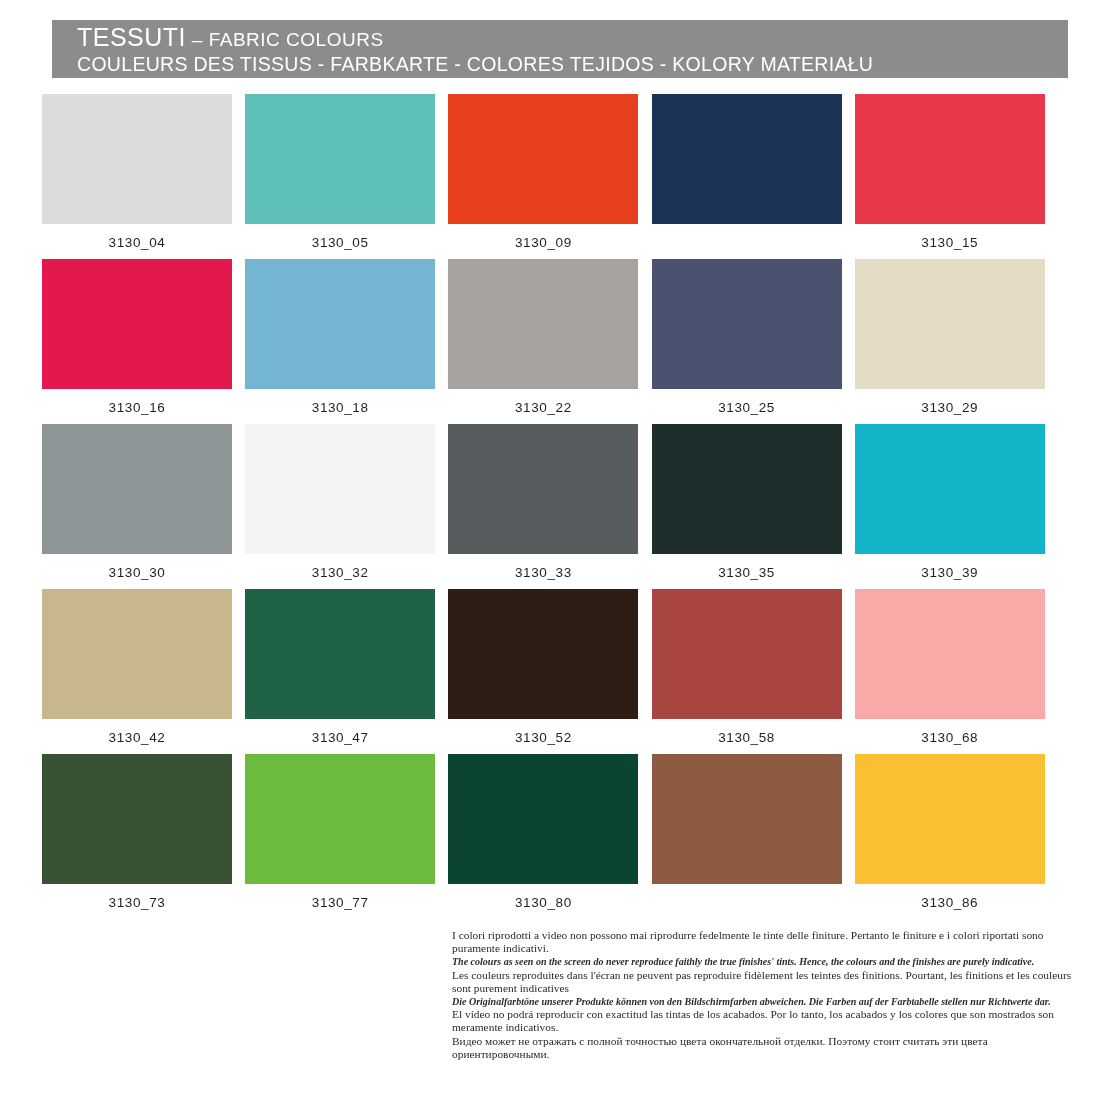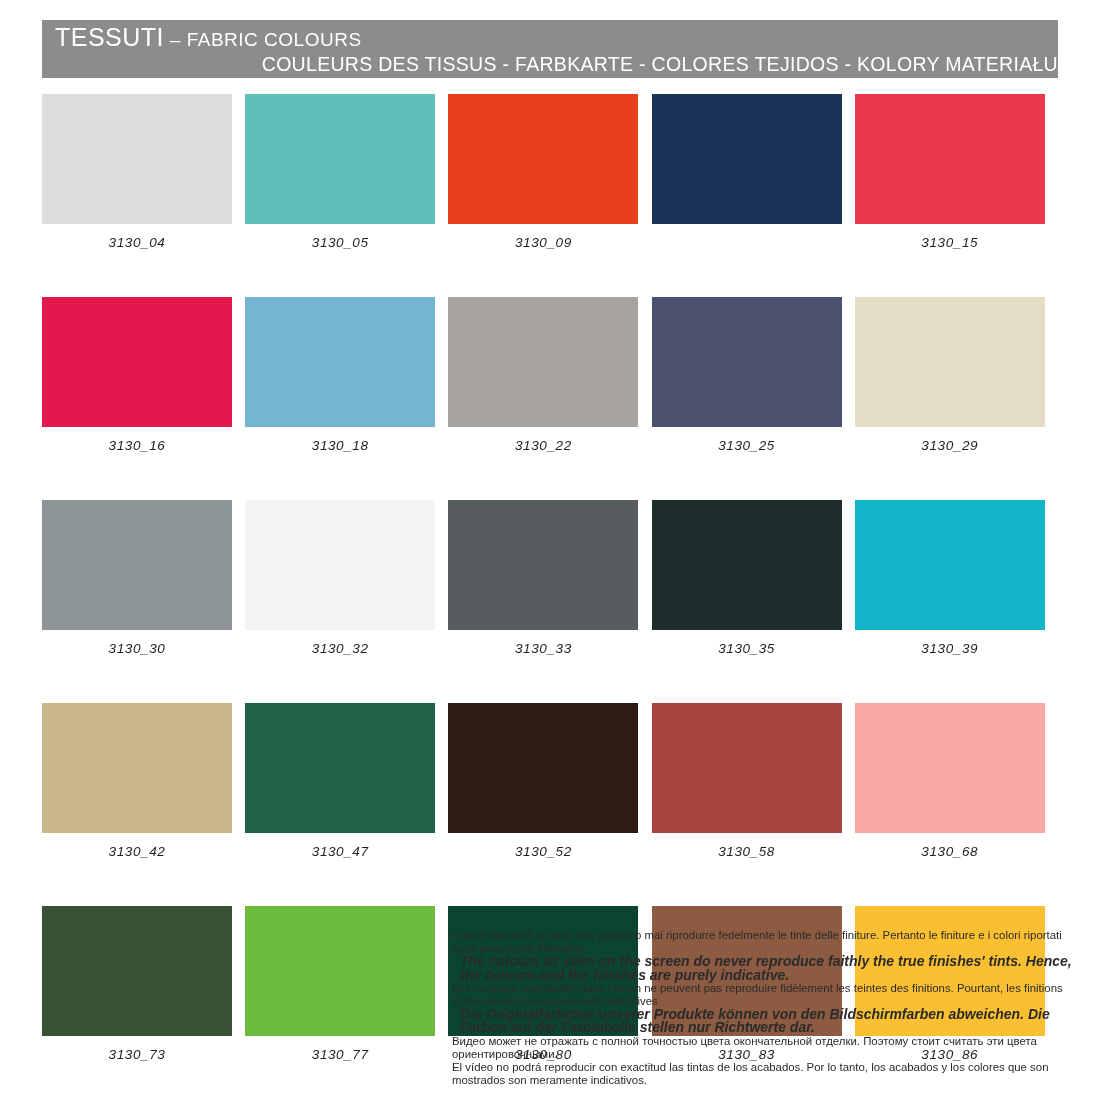--- a/index.html
+++ b/index.html
@@ -17,26 +17,26 @@
   .page {
     position: relative;
     width: 1100px;
     height: 1100px;
     box-sizing: border-box;
   }
 
   
   .header-bar {
     position: absolute;
-    left: 42px;
+    left: 52px;
     top: 20px;
     width: 1016px;
     height: 58px;
     background: #8c8c8c;
-    padding: 5px 0 0 13px;
+    padding: 5px 0 0 25px;
     box-sizing: border-box;
   }
   .header-line1 {
     color: #ffffff;
     font-size: 23px;
     line-height: 25px;
     letter-spacing: 0.5px;
     white-space: nowrap;
   }
   .header-line1 .title-main {
@@ -55,22 +55,21 @@
 
   
   .grid {
     position: absolute;
     left: 42px;
     top: 94px;
     width: 1016px;
   }
   .grid-row {
     display: flex;
-    height: 203px;
-    font-style: italic;
+    height: 165px;
   }
   .cell {
     width: 203.2px;
     box-sizing: border-box;
     padding-right: 13px;
   }
   .cell.empty {
     visibility: hidden;
   }
   .swatch {
@@ -93,38 +92,38 @@
     position: absolute;
     left: 452px;
     top: 929px;
     width: 620px;
     font-size: 11.4px;
     line-height: 13.2px;
     color: #2a2a2a;
   }
   .disclaimer p {
     margin: 0;
+    font-family: Liberation Serif, serif;
   }
   .disclaimer p.italic {
     font-style: italic;
     font-weight: bold;
-    font-size: 14px;
-    margin-left: 8px;
+    font-size: 10px;
   }
 </style>
 </head>
 <body>
 
 <div class="page">
 
   <div class="header-bar" style="background-color: rgb(140, 140, 140);">
     <div class="header-line1" style="color: rgb(255, 255, 255);">
       <span class="title-main">TESSUTI</span><span class="title-sub"> – </span><span class="title-sub">FABRIC COLOURS</span>
     </div>
-    <div class="header-line2" style="color: rgb(255, 255, 255); text-align: right;">COULEURS DES TISSUS - FARBKARTE - COLORES TEJIDOS - KOLORY MATERIAŁU</div>
+    <div class="header-line2" style="color: rgb(255, 255, 255);">COULEURS DES TISSUS - FARBKARTE - COLORES TEJIDOS - KOLORY MATERIAŁU</div>
   </div>
 
   <div class="grid">
 
     <div class="grid-row">
       <div class="cell">
         <span class="swatch" style="background-color: rgb(220, 220, 220);"></span>
         <div class="swatch-label">3130_04</div>
       </div>
       <div class="cell">
@@ -221,33 +220,32 @@
       <div class="cell">
         <span class="swatch" style="background-color: rgb(108, 186, 62);"></span>
         <div class="swatch-label">3130_77</div>
       </div>
       <div class="cell">
         <span class="swatch" style="background-color: rgb(11, 69, 50);"></span>
         <div class="swatch-label">3130_80</div>
       </div>
       <div class="cell">
         <span class="swatch" style="background-color: rgb(140, 91, 65);"></span>
-        <div class="swatch-label">3130_83</div>
       </div>
       <div class="cell">
         <span class="swatch" style="background-color: rgb(251, 191, 50);"></span>
         <div class="swatch-label">3130_86</div>
       </div>
     </div>
 
 
   </div>
 
   <div class="disclaimer">
     <p>I colori riprodotti a video non possono mai riprodurre fedelmente le tinte delle finiture. Pertanto le finiture e i colori riportati sono puramente indicativi.</p>
     <p class="italic">The colours as seen on the screen do never reproduce faithly the true finishes' tints. Hence, the colours and the finishes are purely indicative.</p>
     <p>Les couleurs reproduites dans l'écran ne peuvent pas reproduire fidèlement les teintes des finitions. Pourtant, les finitions et les couleurs sont purement indicatives</p>
     <p class="italic">Die Originalfarbtöne unserer Produkte können von den Bildschirmfarben abweichen. Die Farben auf der Farbtabelle stellen nur Richtwerte dar.</p>
+    <p>El vídeo no podrá reproducir con exactitud las tintas de los acabados. Por lo tanto, los acabados y los colores que son mostrados son meramente indicativos.</p>
     <p>Видео может не отражать с полной точностью цвета окончательной отделки. Поэтому стоит считать эти цвета ориентировочными.</p>
-    <p>El vídeo no podrá reproducir con exactitud las tintas de los acabados. Por lo tanto, los acabados y los colores que son mostrados son meramente indicativos.</p>
   </div>
 
 </div>
 
 </body></html>

